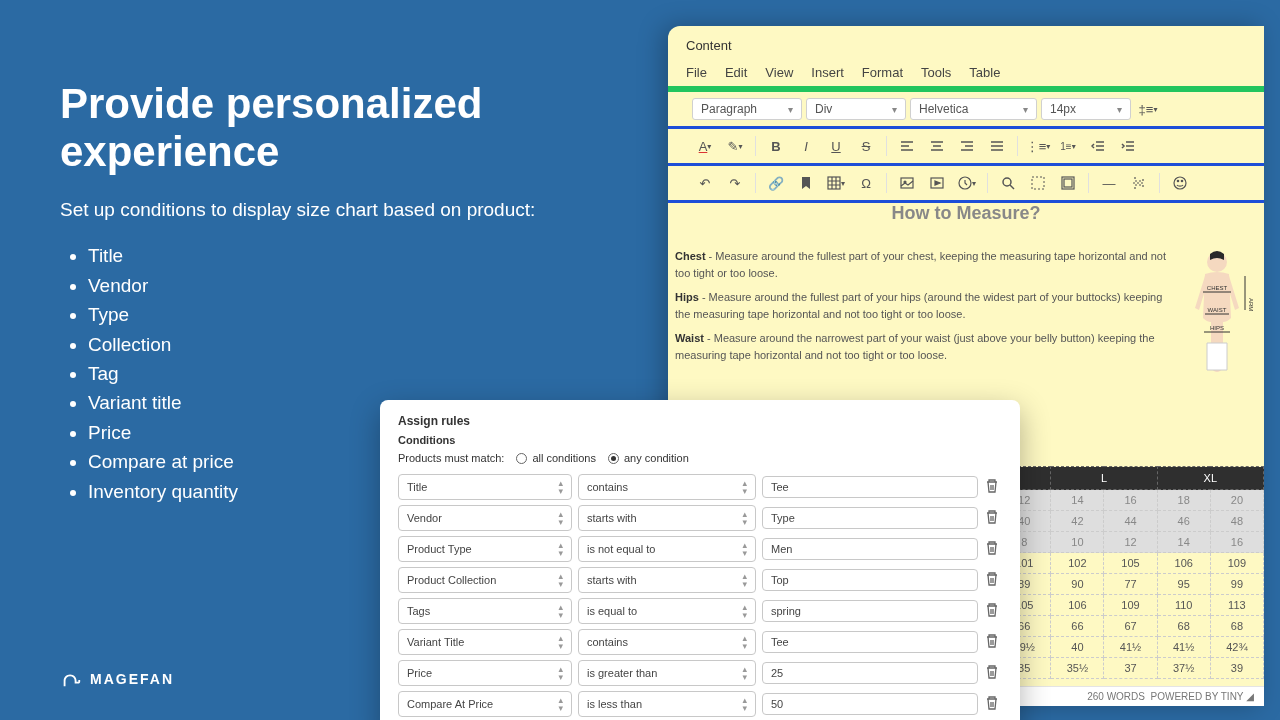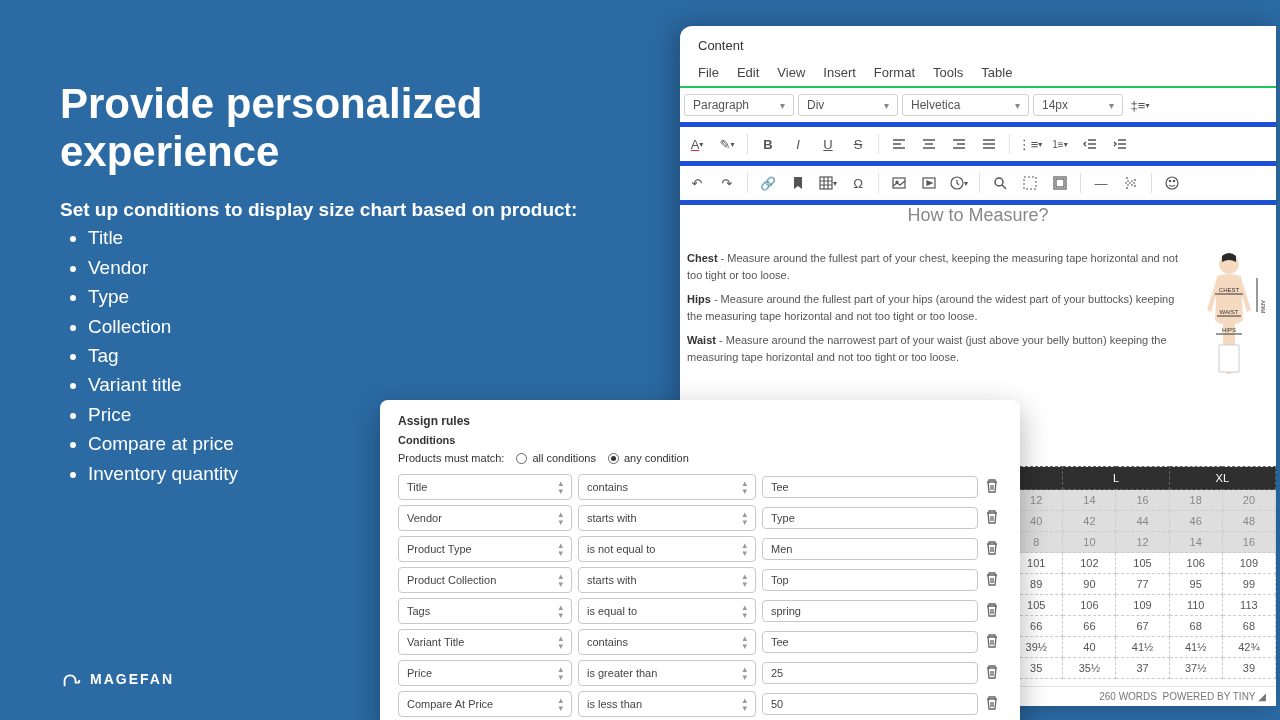--- a/index.html
+++ b/index.html
@@ -1,35 +1,35 @@
 <!DOCTYPE html>
 <html><head>
 <meta charset="utf-8">
 <style>
 *{box-sizing:border-box;margin:0;padding:0}
 body{font-family:-apple-system,BlinkMacSystemFont,"Segoe UI",Arial,sans-serif;background:#2b6aa3;width:1280px;height:720px;overflow:hidden;position:relative}
 .blue-panel{position:absolute;left:0;top:0;width:680px;height:564px;padding:80px 60px;color:#ffffff}
 .blue-panel h1{font-size:42px;font-weight:700;line-height:1.15;margin-bottom:20px}
-.blue-panel p{font-size:19px;line-height:1.4;font-weight:700}
+.blue-panel p{font-size:19px;line-height:1.4;margin-bottom:18px;font-weight:400}
 .blue-panel ul{list-style:disc;padding-left:28px}
 .blue-panel li{font-size:19px;line-height:1.55}
 .brand{position:absolute;left:60px;bottom:30px;display:flex;align-items:center;gap:8px;color:#fff;font-weight:600;letter-spacing:2px;font-size:14px}
 .brand svg{width:22px;height:22px}
-.editor-card{position:absolute;right:4px;top:26px;width:596px;height:680px;background:#ffffff;border-radius:12px 0 0 12px;box-shadow:-6px 0 24px rgba(0,0,0,.25);overflow:hidden}
+.editor-card{position:absolute;right:16px;top:26px;width:596px;height:680px;background:#fef9c3;border-radius:12px 0 0 12px;box-shadow:-6px 0 24px rgba(0,0,0,.25);overflow:hidden}
 .editor-header{padding:12px 18px 6px;font-size:13px;color:#333}
-.menu{display:flex;gap:18px;padding:6px 18px;border-bottom:2px solid #22c55e;font-size:13px;color:#444}
+.menu{display:flex;gap:18px;padding:6px 18px;border-bottom:6px solid #22c55e;font-size:13px;color:#444}
 .menu span{cursor:default}
-.tb-row{display:flex;align-items:center;padding:4px 4px;border-bottom:5px solid #1d4ed8;gap:4px}
+.tb-row{display:flex;align-items:center;padding:4px 24px;border-bottom:3px solid #1d4ed8;gap:4px}
 .dd{border:1px solid #d0d0d0;border-radius:3px;padding:3px 8px;font-size:12px;color:#555;display:flex;align-items:center;justify-content:space-between;background:#fff}
 .dd .chev{margin-left:6px;color:#888;font-size:10px}
 .ic{width:26px;height:26px;display:flex;align-items:center;justify-content:center;color:#555;font-size:13px;border-radius:3px}
 .sep{width:1px;height:20px;background:#e0e0e0;margin:0 3px}
 .doc-area{display:flex;gap:4px;padding:14px 7px}
 .doc-text{flex:1;font-size:11px;color:#555;line-height:1.5}
-.doc-title{text-align:center;font-size:18px;color:#888;font-weight:400;margin-bottom:10px;width:100%}
+.doc-title{text-align:center;font-size:18px;color:#888;font-weight:700;margin-bottom:10px;width:100%}
 .doc-text p{margin-bottom:8px}
 .doc-text b{color:#333}
 .body-diag{width:80px;position:relative;flex-shrink:0}
 .size-table{width:100%;border-collapse:collapse;font-size:11px}
 .size-table th{background:#2f2f2f;color:#fff;padding:5px 4px;font-weight:500;border:1px dashed #666;font-size:11px}
 .size-table td{border:1px dashed #ccc;padding:4px;text-align:center;color:#555}
 .size-table tr.grey td{background:#dedede;color:#888}
 .statusbar{position:absolute;bottom:0;left:0;right:0;display:flex;justify-content:space-between;align-items:center;padding:4px 10px;border-top:1px solid #e4e4e4;font-size:10px;color:#777;background:#fff}
 .rules-card{position:absolute;left:380px;top:400px;width:640px;background:#fff;border-radius:8px;box-shadow:0 10px 30px rgba(0,0,0,.3);padding:14px 18px 16px;font-size:12px;color:#333}
 .rules-card h3{font-size:12px;font-weight:700;margin-bottom:6px}

